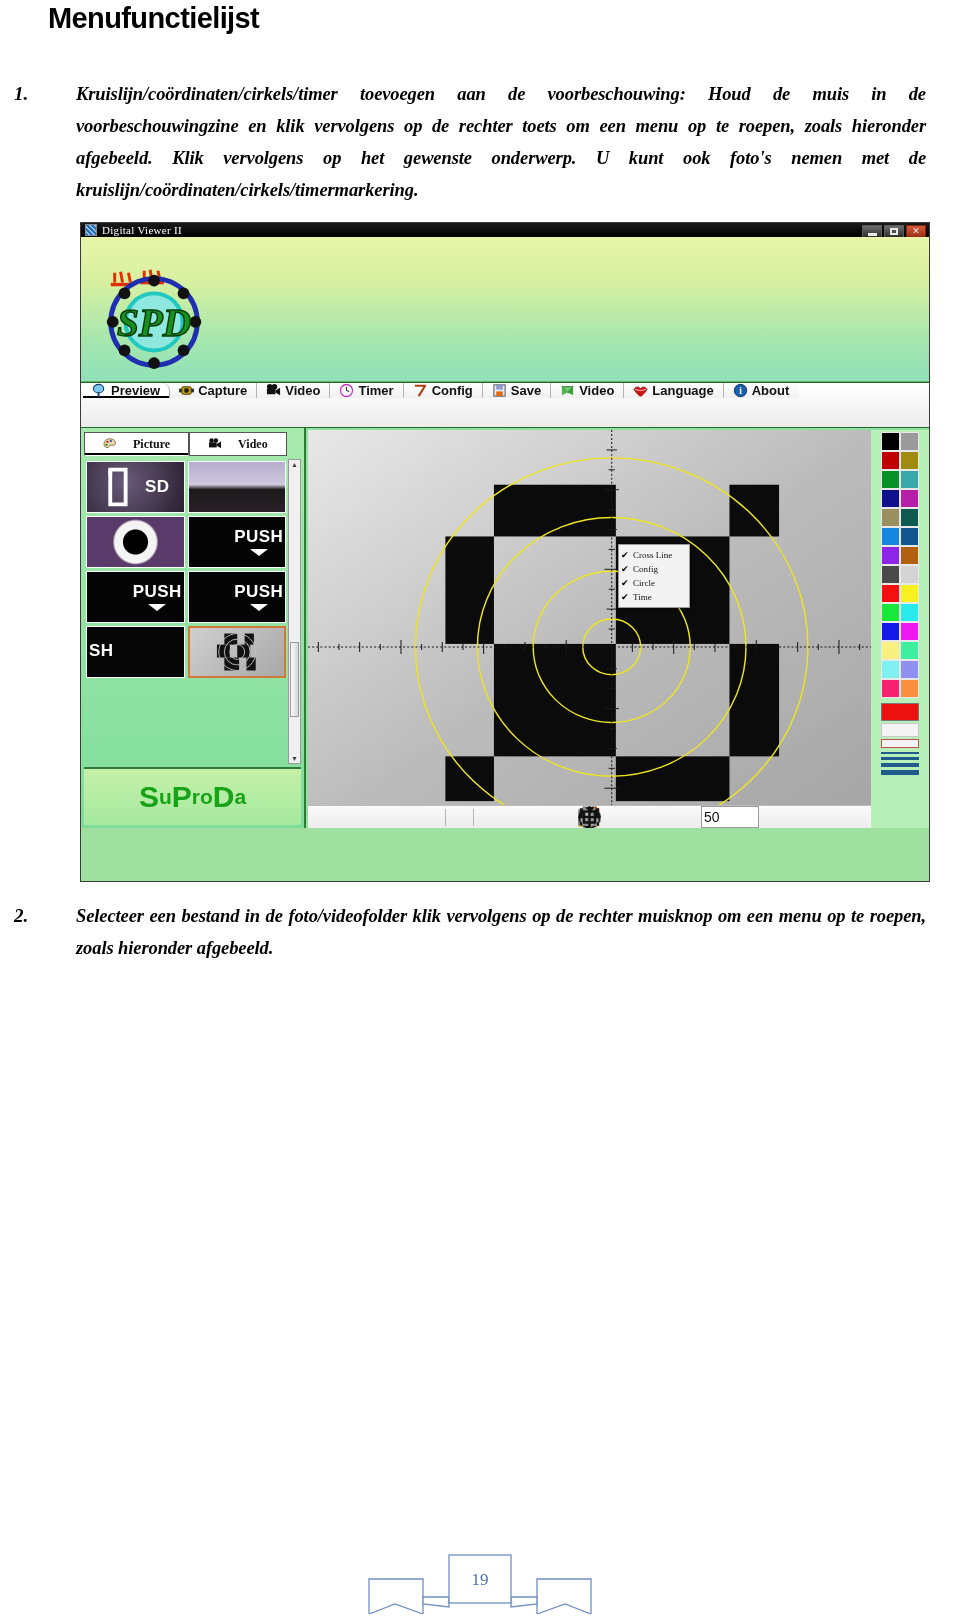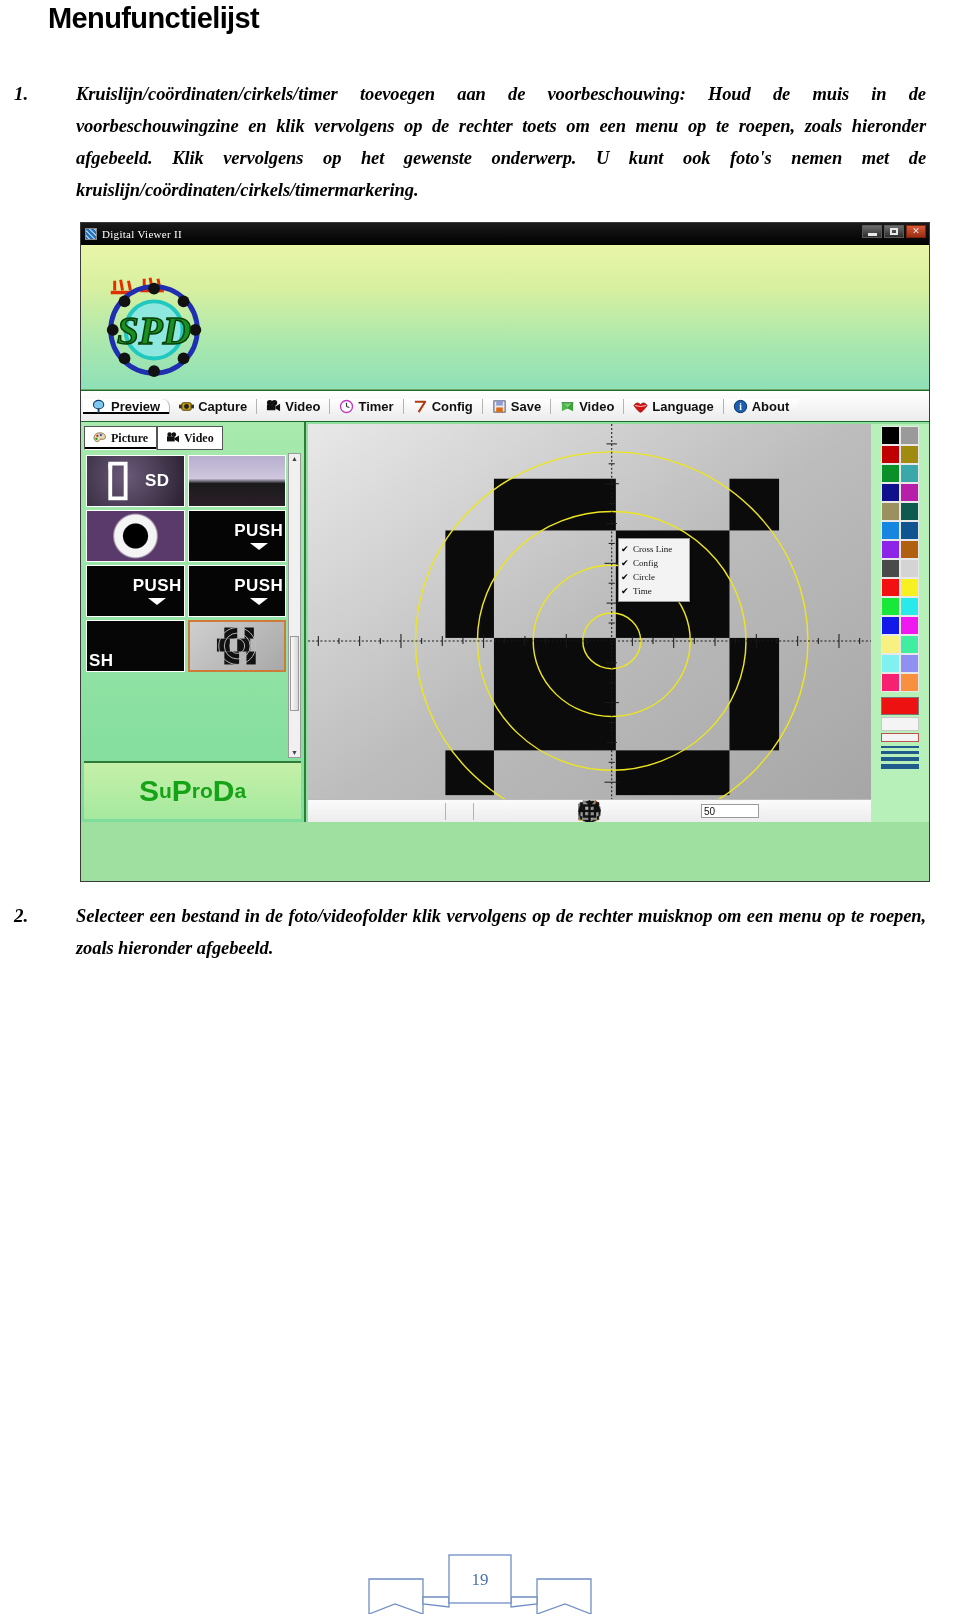--- a/index.html
+++ b/index.html
@@ -42,21 +42,21 @@
 
   
   .app-window{
     position:absolute; left:80px; top:222px;
     width:850px; height:660px;
     border:1px solid #3a3a3a;
     background:#9fe0a0;
     overflow:hidden;
   }
   .titlebar{
-    height:22px; background:linear-gradient(to bottom,#1a1a1a,#000);
+    height:14px; background:linear-gradient(to bottom,#1a1a1a,#000);
     display:flex; align-items:center; padding-left:4px;
     position:relative;
   }
   .tb-icon{
     width:12px; height:12px; margin-right:5px;
     background:
       linear-gradient(45deg,#2b6fb5 25%, #8ec5f0 25%, #8ec5f0 50%, #2b6fb5 50%, #2b6fb5 75%, #8ec5f0 75%);
     background-size:5px 5px;
     border:1px solid #888;
   }
@@ -79,21 +79,21 @@
   .banner{
     height:145px;
     background:linear-gradient(to bottom,#e9f5a8 0%, #d8f0a0 30%, #a8e7ae 70%, #8fe0b8 100%);
     position:relative;
     border-bottom:1px solid #6aa86a;
   }
   .logo{ position:absolute; left:16px; top:20px; width:118px; height:118px; }
 
   
   .maintoolbar{
-    height:32px; display:flex; align-items:center;
+    height:46px; display:flex; align-items:flex-start;
     background:linear-gradient(to bottom,#ffffff,#ececec);
     border-top:1px solid #1f6a2a; border-bottom:1px solid #1f6a2a;
     padding-left:2px;
   }
   .mtab{
     display:flex; align-items:center; gap:4px;
     padding:0 9px; border-right:1px solid #b4b4b4;
     font-family:"Liberation Sans", sans-serif;
     font-size:13px; font-weight:bold; color:#111;
     background:linear-gradient(to bottom,#ffffff,#f0f0f0);
@@ -110,22 +110,22 @@
   .appbody{ display:flex; height:400px; background:#8fe0a0; }
   .left-pane{
     width:225px; flex:0 0 225px;
     background:linear-gradient(to bottom,#a8e9ad,#7fdd9c);
     border-right:2px solid #2f7a3a;
     display:flex; flex-direction:column;
     padding:4px 3px 3px 3px;
   }
   .subtabs{ display:flex; height:24px; }
   .subtab{
-    display:flex; align-items:center; gap:4px;
-    padding:0 8px; height:24px;
+    display:flex; align-items:center; gap:16px;
+    padding:0 18px; height:24px;
     background:#fff; border:1px solid #555;
     font-family:"Liberation Serif", serif; font-size:12px; font-weight:bold; color:#111;
   }
   .subtab.active{ border-bottom-color:#fff; box-shadow: inset 0 -2px 0 #000;}
   .subtab .ico{ width:14px; height:12px; display:block; }
 
   .thumbs-wrap{ display:flex; flex:1; margin-top:3px; }
   .thumbs{
     flex:1; display:grid; grid-template-columns:1fr 1fr;
     gap:3px; align-content:start; padding:2px;
@@ -201,22 +201,22 @@
     border-top:1px solid #bbb;
     display:flex; align-items:center; gap:1px; padding-left:3px;
   }
   .tbtn{
     width:21px; height:20px; display:flex; align-items:center; justify-content:center;
     cursor:default;
   }
   .tbtn svg{ display:block; }
   .tsep{ width:1px; height:17px; background:#b4b4b4; margin:0 2px; }
   .zoomfield{
-    width:58px; height:14px; border:1px solid #9a9a9a; background:#fff;
-    font-family:"Liberation Sans",sans-serif; font-size:10px; color:#111;
+    width:58px; height:22px; border:1px solid #9a9a9a; background:#fff;
+    font-family:"Liberation Sans",sans-serif; font-size:14px; color:#111;
     display:flex; align-items:center; padding-left:2px; margin-left:1px;
   }
 
   .copyright{
     height:28px; background:#626262; color:#e9e9e9;
     display:flex; align-items:center; justify-content:center;
     font-family:"Liberation Sans", sans-serif; font-size:13px;
     border-top:3px solid #b9e98f;
   }
 
@@ -409,21 +409,21 @@
           <div class="thumb" style="background:#050505;">
             <span class="thumb-lbl" style="flex-direction:column;gap:1px;">
               <span>PUSH</span>
               <svg viewBox="0 0 24 10" width="22" height="9">
                   <polygon points="2,1 22,1 12,9" fill="#fff"></polygon>
                 </svg>
             </span>
           </div>
 
           <div class="thumb" style="background:#060606;">
-            <span class="thumb-lbl" style="justify-content:flex-start;padding-left:2px;align-items:flex-end;padding-bottom:0;">SH</span>
+            <span class="thumb-lbl" style="justify-content:flex-start;padding-left:2px;align-items:flex-end;padding-bottom:16px;">SH</span>
           </div>
           <div class="thumb sel" style="background:linear-gradient(135deg,#cfcfcf,#a8a8a8);">
             <svg viewBox="0 0 80 52" style="position:absolute;inset:0;width:100%;height:100%;">
               <g fill="#111">
                 <rect x="26" y="6" width="14" height="12"></rect>
                   <rect x="48" y="6" width="10" height="12"></rect>
                 <rect x="18" y="18" width="14" height="14"></rect>
                   <rect x="40" y="18" width="14" height="14"></rect>
                 <rect x="26" y="32" width="16" height="14"></rect>
                   <rect x="50" y="32" width="10" height="14"></rect>

